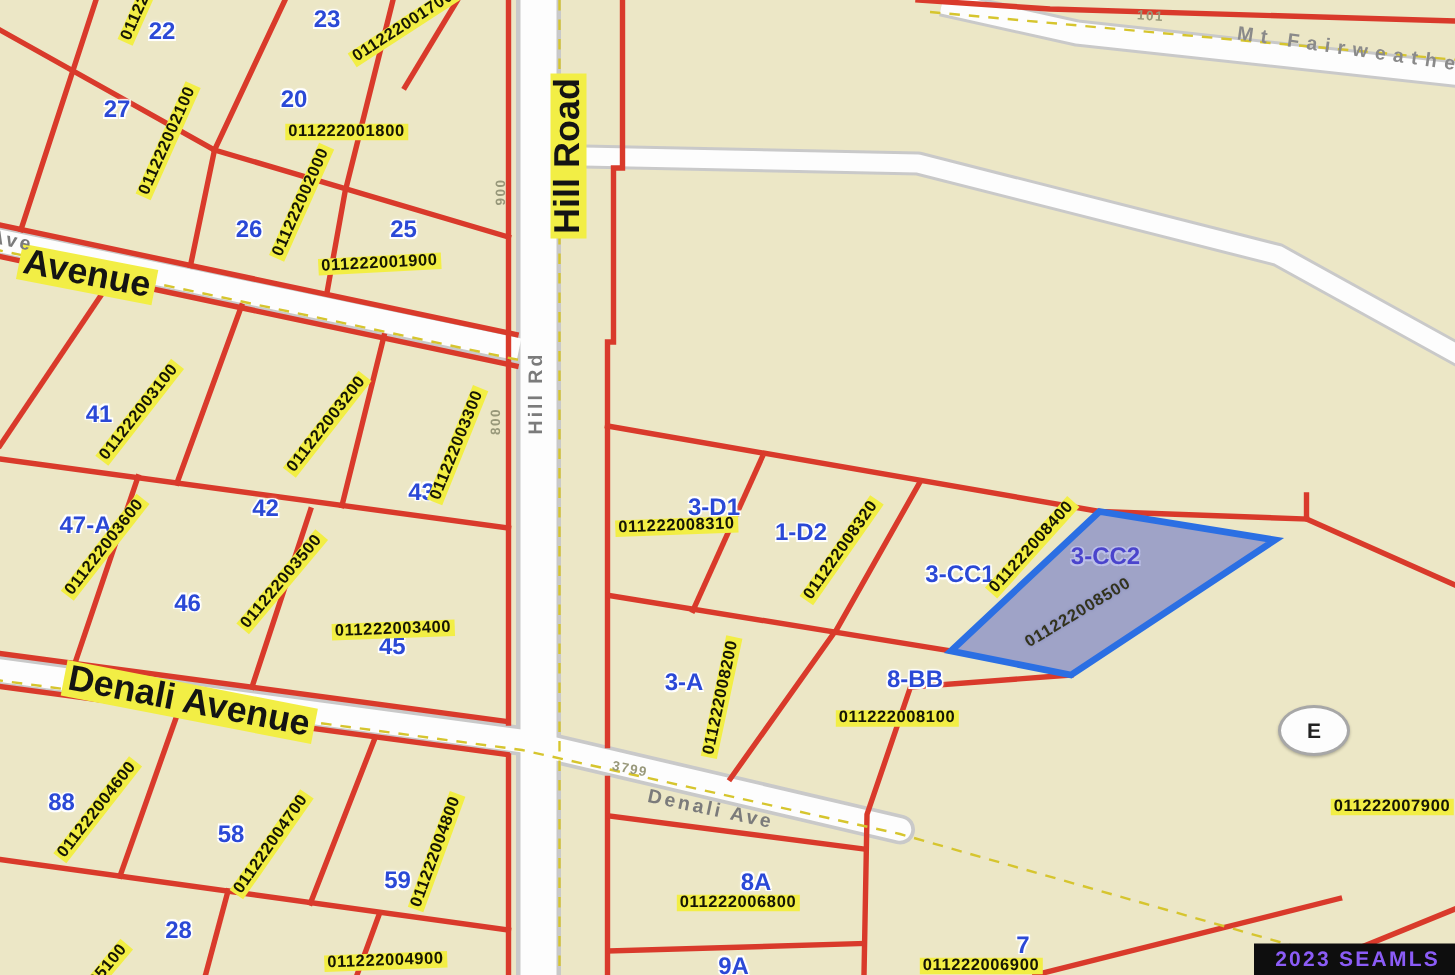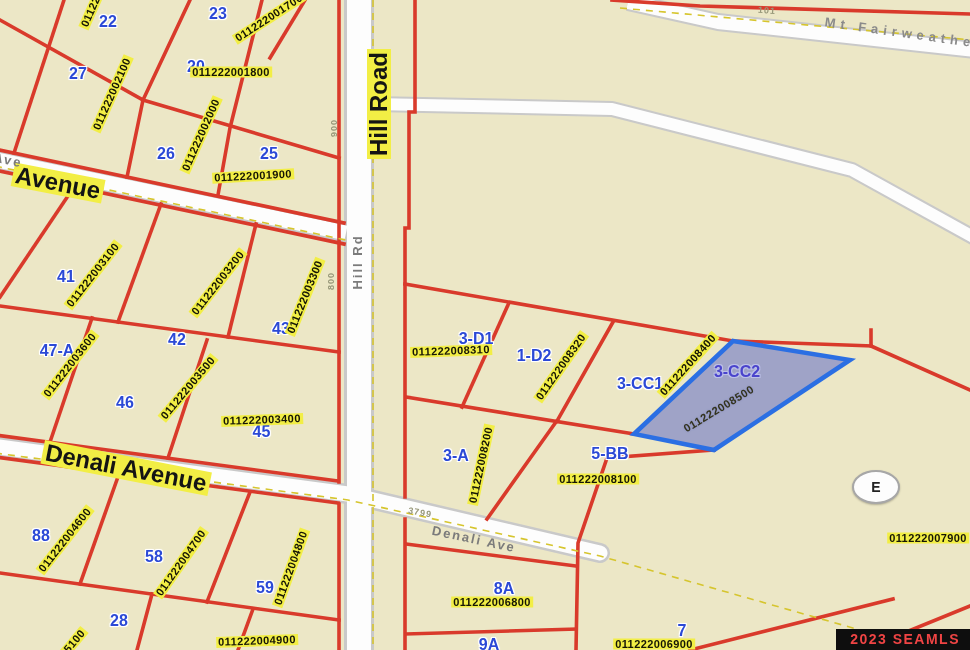--- a/index.html
+++ b/index.html
@@ -14,21 +14,21 @@
   .pn{color:#151505;font-weight:bold;font-size:11px;background:#f2ee45;padding:0 2px;letter-spacing:.4px;}
   .pnd{color:#33331c;font-weight:bold;font-size:11px;letter-spacing:.6px;
        text-shadow:0 0 2px #7d83b8;}
   .roadbig{color:#141414;font-weight:bold;font-size:24px;background:#f2ee45;padding:0 3px;}
   .roadsm{color:#7b7b7b;font-weight:bold;font-size:13px;letter-spacing:2px;}
   .roadsm2{color:#8a8a8a;font-weight:bold;font-size:13px;letter-spacing:5px;}
   .tiny{color:#98987a;font-weight:bold;font-size:9px;letter-spacing:1px;}
   .emark{width:44px;height:30px;background:#fdfdfd;border:2px solid #a7a7a7;border-radius:50%;
        box-shadow:0 1px 2px rgba(0,0,0,.25);color:#222;font-weight:bold;font-size:14px;
        display:flex;align-items:center;justify-content:center;}
-  #watermark{position:absolute;right:0;bottom:0;z-index:5;background:#0e0e0e;color:#ef4444;
+  #watermark{position:absolute;right:0;bottom:0;z-index:5;background:#0e0e0e;color:#8b5cf6;
        font-weight:bold;font-size:14px;letter-spacing:1.5px;padding:2px 10px 3px 14px;}
 </style>
 </head>
 <body>
 
 <div id="map">
   <svg id="lines" width="970" height="650" viewBox="0 0 970 650">
 
     <g stroke="#c9c9c9" fill="none">
       <path d="M359,-5 V655" stroke-width="30"></path>
@@ -109,27 +109,27 @@
       <div class="lbl lot" style="left: 248px; top: 432px; transform: translate(-50%, -50%) rotate(0deg); padding-left: 27px;">45</div>
       <div class="lbl lot" style="left: 41px; top: 536px; transform: translate(-50%, -50%) rotate(0deg);">88</div>
       <div class="lbl lot" style="left: 154px; top: 557px; transform: translate(-50%, -50%) rotate(0deg);">58</div>
       <div class="lbl lot" style="left: 265px; top: 588px; transform: translate(-50%, -50%) rotate(0deg);">59</div>
       <div class="lbl lot" style="left: 119px; top: 621px; transform: translate(-50%, -50%) rotate(0deg);">28</div>
       <div class="lbl lot" style="left: 476px; top: 339px; transform: translate(-50%, -50%) rotate(0deg);">3-D1</div>
       <div class="lbl lot" style="left: 534px; top: 356px; transform: translate(-50%, -50%) rotate(0deg);">1-D2</div>
       <div class="lbl lot" style="left: 640px; top: 384px; transform: translate(-50%, -50%) rotate(0deg); text-align: center;">3-CC1</div>
       <div class="lbl lot-sel" style="left: 737px; top: 372px; transform: translate(-50%, -50%) rotate(0deg);">3-CC2</div>
       <div class="lbl lot" style="left: 456px; top: 456px; transform: translate(-50%, -50%) rotate(0deg);">3-A</div>
-      <div class="lbl lot" style="left: 610px; top: 454px; transform: translate(-50%, -50%) rotate(0deg);">5-BB</div>
+      <div class="lbl lot" style="left: 610px; top: 454px; transform: translate(-50%, -50%) rotate(0deg);">8-BB</div>
       <div class="lbl lot" style="left: 504px; top: 589px; transform: translate(-50%, -50%) rotate(0deg);">8A</div>
       <div class="lbl lot" style="left: 489px; top: 645px; transform: translate(-50%, -50%) rotate(0deg);">9A</div>
       <div class="lbl lot" style="left: 682px; top: 631px; transform: translate(-50%, -50%) rotate(0deg);">7</div>
       <div class="lbl emark" style="left: 876px; top: 487px; transform: translate(-50%, -50%) rotate(0deg);">E</div>
       <div class="lbl pn" style="left: 269px; top: 18px; transform: translate(-50%, -50%) rotate(-33deg);">011222001700</div>
-      <div class="lbl pn" style="left: 231px; top: 72px; transform: translate(-50%, -50%) rotate(0deg);">011222001800</div>
+      <div class="lbl pn" style="left: 231px; top: 88px; transform: translate(-50%, -50%) rotate(0deg);">011222001800</div>
       <div class="lbl pn" style="left: 112px; top: 94px; transform: translate(-50%, -50%) rotate(-66deg);">011222002100</div>
       <div class="lbl pn" style="left: 201px; top: 135px; transform: translate(-50%, -50%) rotate(-66deg);">011222002000</div>
       <div class="lbl pn" style="left: 253px; top: 176px; transform: translate(-50%, -50%) rotate(-3deg);">011222001900</div>
       <div class="lbl pn" style="left: 100px; top: -9px; transform: translate(-50%, -50%) rotate(-66deg);">011222002300</div>
       <div class="lbl pn" style="left: 93px; top: 275px; transform: translate(-50%, -50%) rotate(-52deg);">011222003100</div>
       <div class="lbl pn" style="left: 218px; top: 283px; transform: translate(-50%, -50%) rotate(-52deg);">011222003200</div>
       <div class="lbl pn" style="left: 305px; top: 297px; transform: translate(-50%, -50%) rotate(-68deg);">011222003300</div>
       <div class="lbl pn" style="left: 70px; top: 365px; transform: translate(-50%, -50%) rotate(-52deg);">011222003600</div>
       <div class="lbl pn" style="left: 188px; top: 388px; transform: translate(-50%, -50%) rotate(-50deg);">011222003500</div>
       <div class="lbl pn" style="left: 262px; top: 420px; transform: translate(-50%, -50%) rotate(-2deg);">011222003400</div>

